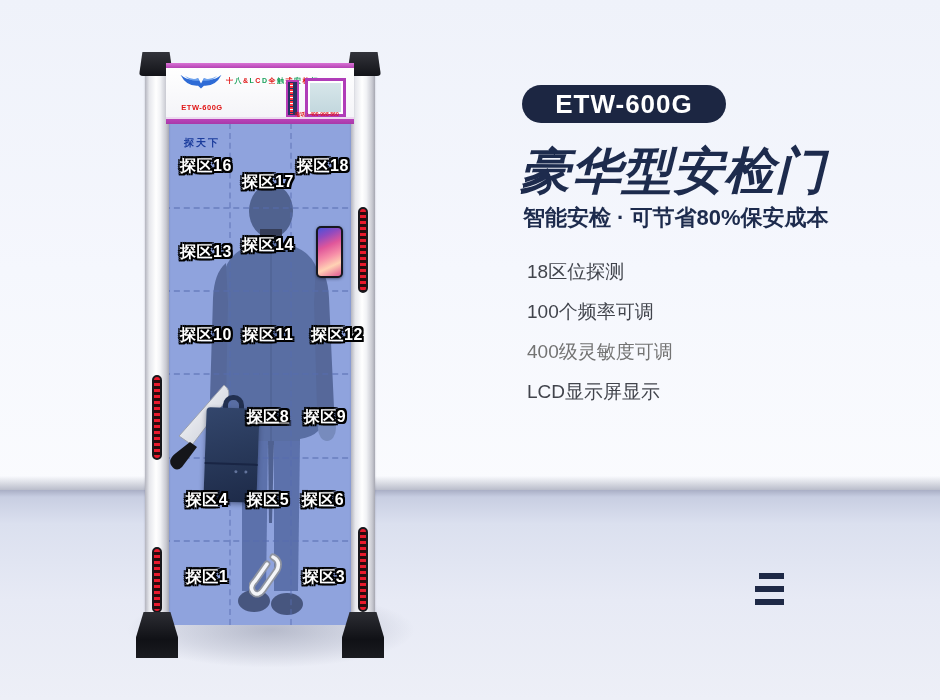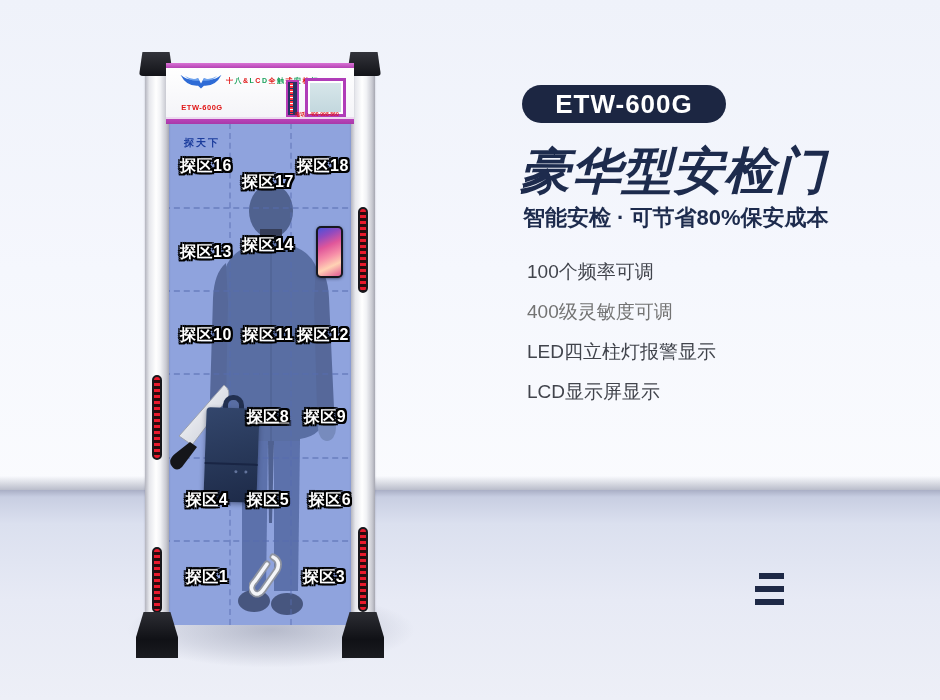--- a/index.html
+++ b/index.html
@@ -207,37 +207,37 @@
 </svg>
 
 <div id="zone-labels">
     <div class="zone-label" style="left: 206px; top: 166px;">探区16</div>
     <div class="zone-label" style="left: 268px; top: 182px;">探区17</div>
     <div class="zone-label" style="left: 323px; top: 166px;">探区18</div>
     <div class="zone-label" style="left: 206px; top: 252px;">探区13</div>
     <div class="zone-label" style="left: 268px; top: 245px;">探区14</div>
     <div class="zone-label" style="left: 206px; top: 335px;">探区10</div>
     <div class="zone-label" style="left: 268px; top: 335px;">探区11</div>
-    <div class="zone-label" style="left: 323px; top: 335px;">探区12</div>
+    <div class="zone-label" style="left: 323px; top: 335px; padding-left: 28px;">探区12</div>
     <div class="zone-label" style="left: 268px; top: 417px; text-decoration: underline;">探区8</div>
     <div class="zone-label" style="left: 325px; top: 417px;">探区9</div>
     <div class="zone-label" style="left: 207px; top: 500px;">探区4</div>
     <div class="zone-label" style="left: 268px; top: 500px;">探区5</div>
-    <div class="zone-label" style="left: 330px; top: 500px;">探区6</div>
+    <div class="zone-label" style="left: 323px; top: 500px;">探区6</div>
     <div class="zone-label" style="left: 207px; top: 577px;">探区1</div>
     <div class="zone-label" style="left: 324px; top: 577px;">探区3</div>
   </div>
 
 <div class="abs model-badge">ETW-600G</div>
 <div class="abs product-title">豪华型安检门</div>
 <div class="abs product-subtitle">智能安检 · 可节省80%保安成本</div>
 <ul class="abs feature-list" id="feature-list">
+    <li style="color: rgb(65, 68, 76);">18区位探测</li>
     <li style="color: rgb(65, 68, 76);">100个频率可调</li>
     <li style="color: #737373;">400级灵敏度可调</li>
-    <li style="color: rgb(65, 68, 76);">LED四立柱灯报警显示</li>
     <li style="color: rgb(65, 68, 76);">LCD显示屏显示</li>
   </ul>
 
 <div class="abs menu-icon">
   <div class="menu-bar b1"></div>
   <div class="menu-bar b2"></div>
   <div class="menu-bar b3"></div>
 </div>
 
 </body></html>

